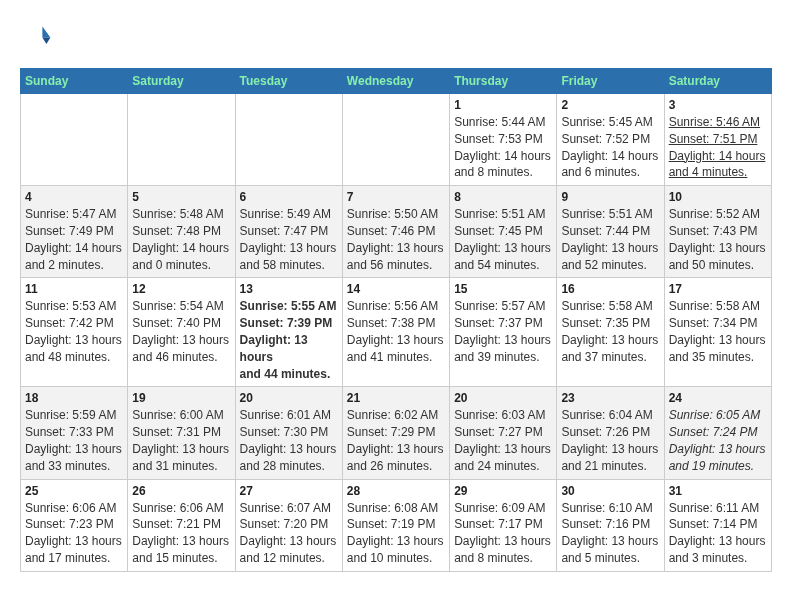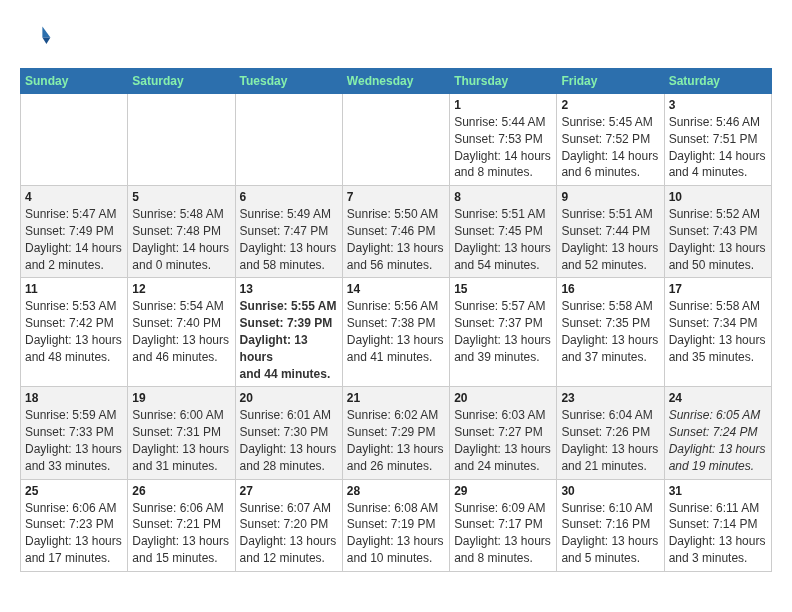--- a/index.html
+++ b/index.html
@@ -141,21 +141,21 @@
           </td>
           <td>
             <div class="day-number">2</div>
             <div class="day-info" style="white-space: pre-line;">Sunrise: 5:45 AM
 Sunset: 7:52 PM
 Daylight: 14 hours
 and 6 minutes.</div>
           </td>
           <td>
             <div class="day-number">3</div>
-            <div class="day-info" style="white-space: pre-line;">Sunrise: 5:46 AM
+            <div class="day-info" style="white-space: pre-line; text-decoration: underline;">Sunrise: 5:46 AM
 Sunset: 7:51 PM
 Daylight: 14 hours
 and 4 minutes.</div>
           </td>
         </tr>
         <tr>
           <td>
             <div class="day-number">4</div>
             <div class="day-info" style="white-space: pre-line;">Sunrise: 5:47 AM
 Sunset: 7:49 PM

